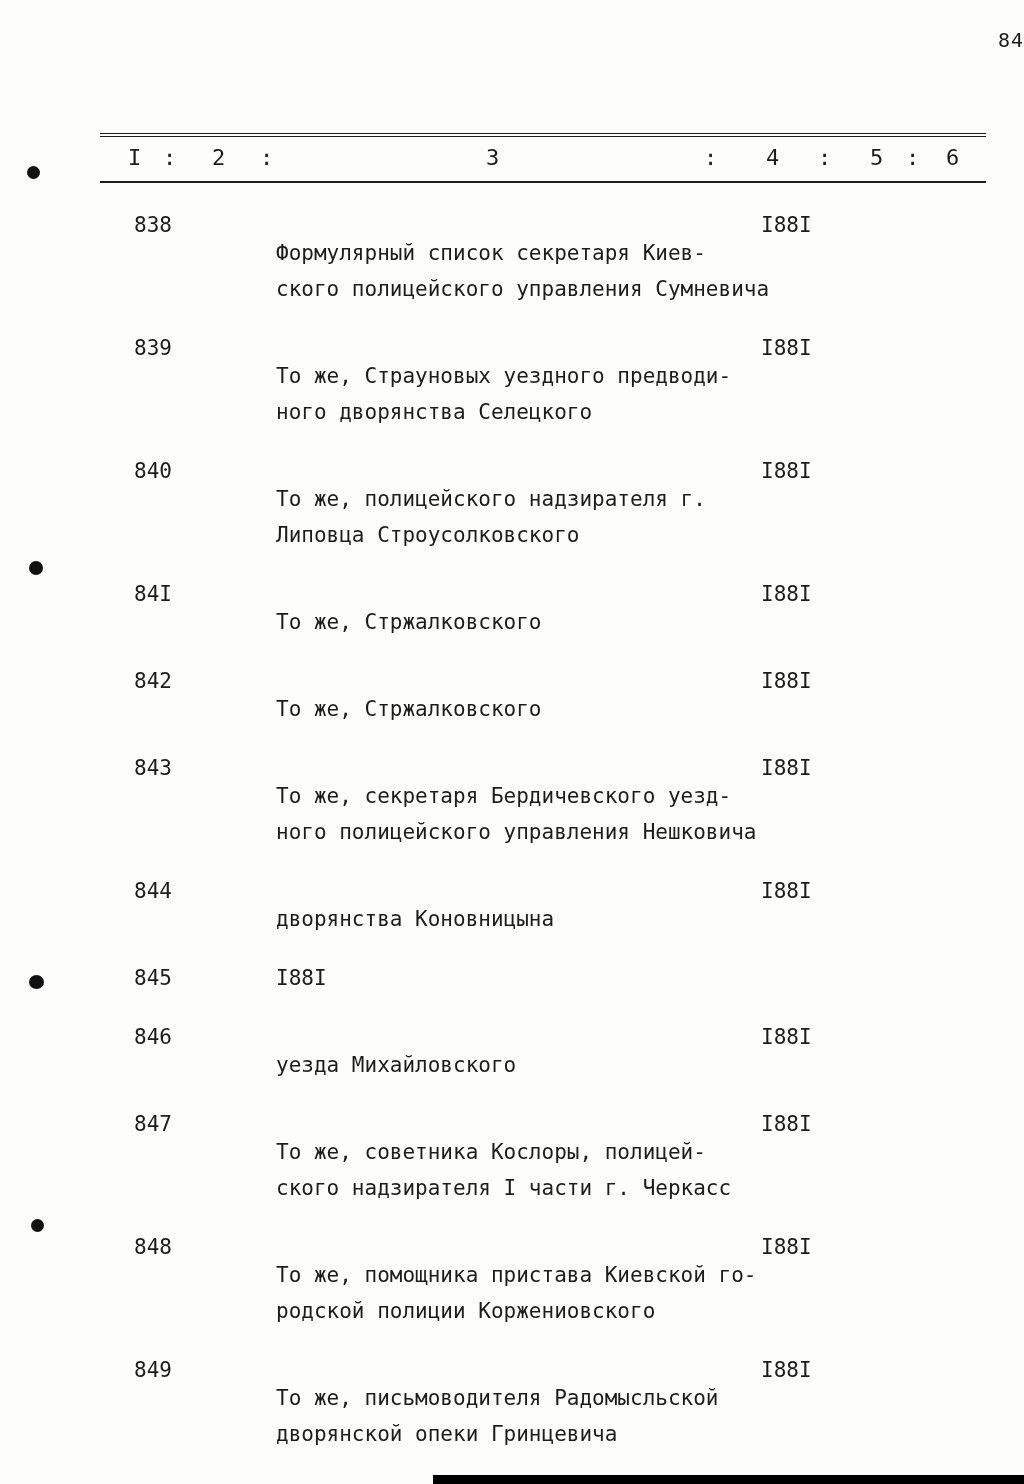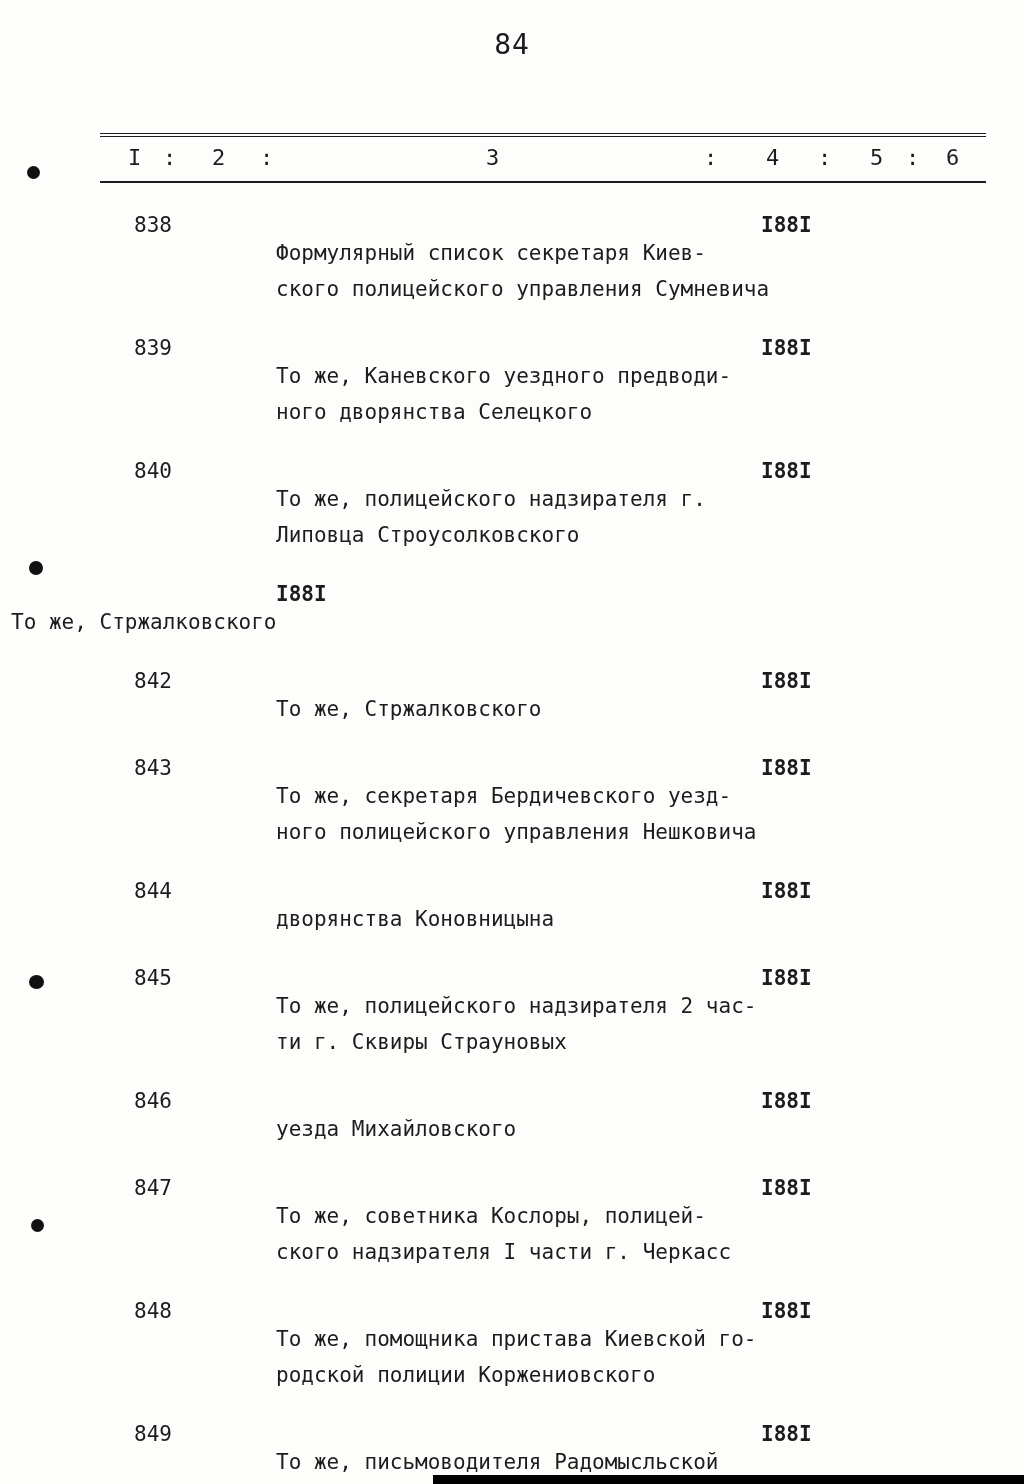--- a/index.html
+++ b/index.html
@@ -15,22 +15,22 @@
     height: 1484px;
     background: #fdfdfb;
     color: #1c1c1c;
     overflow: hidden;
   }
   .page-number {
     position: absolute;
     top: 28px;
     left: 0;
     width: 1024px;
-    text-align: center;
-    font-size: 28px;
+    text-align: right;
+    font-size: 20px;
     letter-spacing: 1px;
   }
   .table-header {
     position: absolute;
     top: 133px;
     left: 100px;
     width: 886px;
     height: 44px;
     border-top: 4px double #1d1d1d;
     border-bottom: 2px solid #1d1d1d;
@@ -74,21 +74,20 @@
     margin-top: 28px;
   }
   .entry .desc div {
     white-space: nowrap;
     overflow: visible;
   }
   .entry .desc .l2:empty { display: none; }
   .entry .year {
     line-height: 36px;
     white-space: nowrap;
-    font-weight: bold;
   }
 
   .dot {
     position: absolute;
     background: #111;
     border-radius: 50%;
   }
   .dot1 { left: 27px; top: 166px;  width: 13px; height: 13px; }
   .dot2 { left: 29px; top: 561px;  width: 14px; height: 14px; }
   .dot3 { left: 29px; top: 975px;  width: 15px; height: 14px; }
@@ -130,36 +129,37 @@
       <div class="desc">
         <div class="l1">Формулярный список секретаря Киев-</div>
         <div class="l2">ского полицейского управления Сумневича</div>
       </div>
       <div class="year">I88I</div>
     </div>
 
     <div class="entry">
       <div class="num">839</div>
       <div class="desc">
-        <div class="l1">То же, Каневского уездного предводи-</div>
+        <div class="l1">То же, Страуновых уездного предводи-</div>
         <div class="l2">ного дворянства Селецкого</div>
       </div>
       <div class="year">I88I</div>
     </div>
 
     <div class="entry">
       <div class="num">840</div>
       <div class="desc">
         <div class="l1">То же, полицейского надзирателя г.</div>
         <div class="l2">Липовца Строусолковского</div>
       </div>
       <div class="year">I88I</div>
     </div>
 
     <div class="entry">
+      <div class="num">84I</div>
       <div class="desc">
         <div class="l1">То же, Стржалковского</div>
 
       </div>
       <div class="year">I88I</div>
     </div>
 
     <div class="entry">
       <div class="num">842</div>
       <div class="desc">
@@ -181,24 +181,20 @@
     <div class="entry">
       <div class="num">844</div>
       <div class="desc">
         <div class="l2">дворянства Коновницына</div>
       </div>
       <div class="year">I88I</div>
     </div>
 
     <div class="entry">
       <div class="num">845</div>
-      <div class="desc">
-        <div class="l1">То же, полицейского надзирателя 2 час-</div>
-        <div class="l2">ти г. Сквиры Страуновых</div>
-      </div>
       <div class="year">I88I</div>
     </div>
 
     <div class="entry">
       <div class="num">846</div>
       <div class="desc">
         <div class="l2">уезда Михайловского</div>
       </div>
       <div class="year">I88I</div>
     </div>

